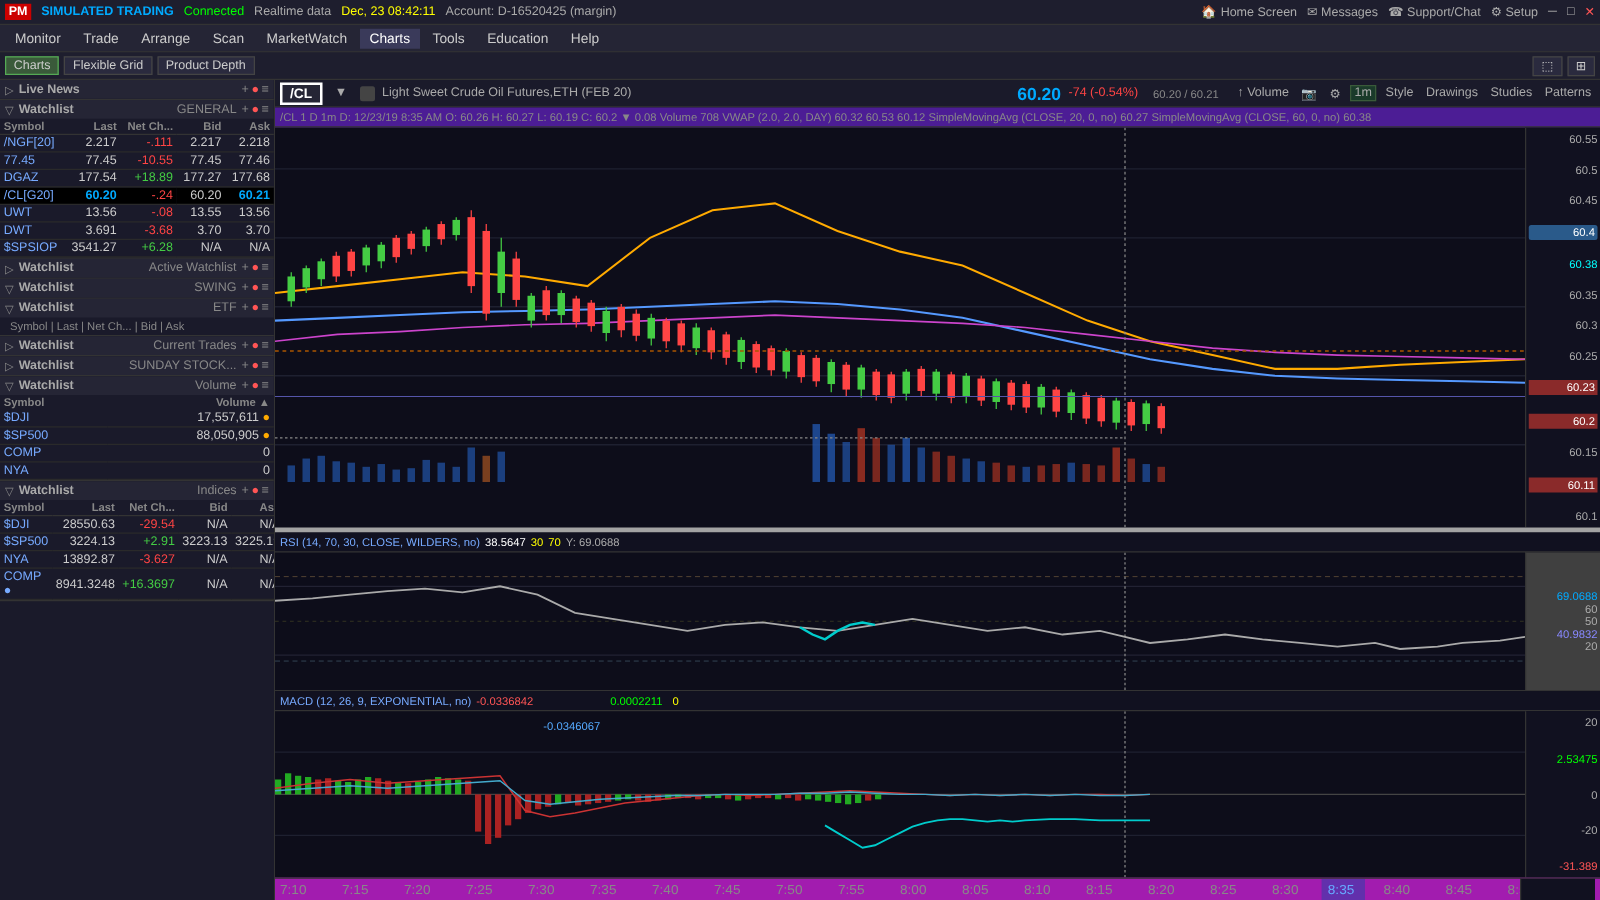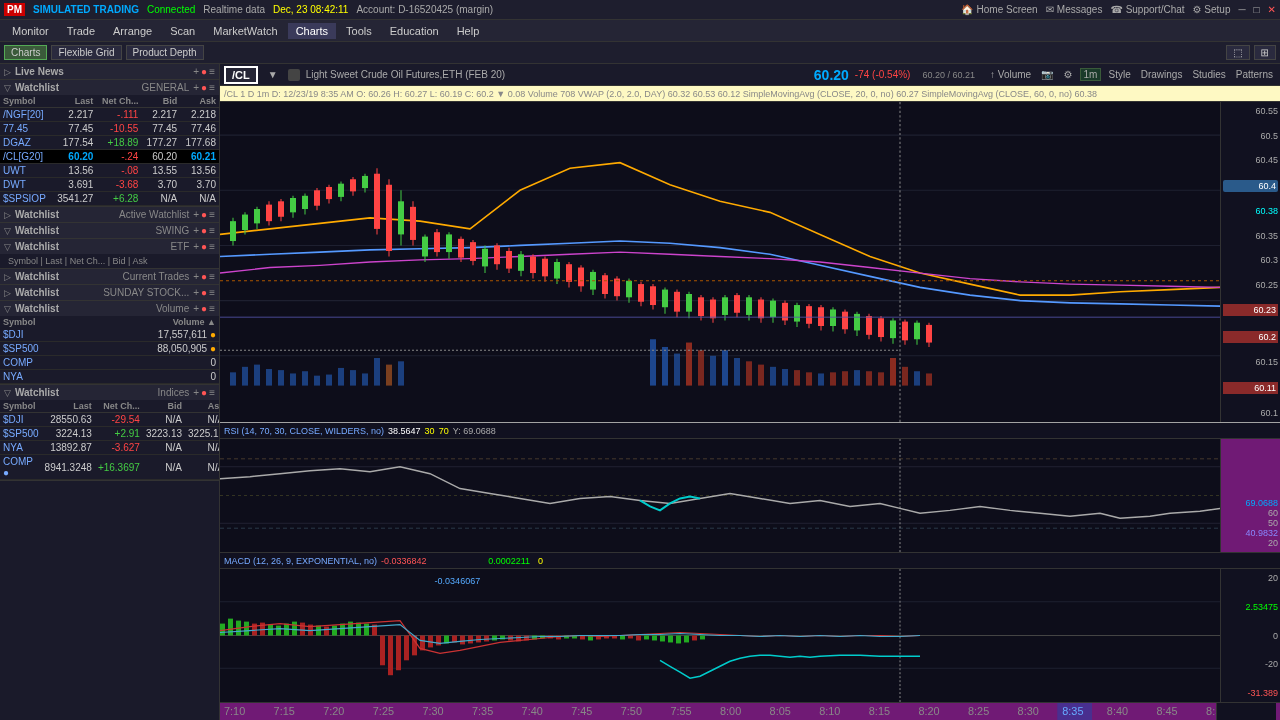--- a/index.html
+++ b/index.html
@@ -61,49 +61,49 @@
     
     .chart-header { background: #1a1a2a; border-bottom: 1px solid #333; padding: 2px 4px; display: flex; align-items: center; gap: 6px; height: 22px; }
     .symbol-box { background: #252535; border: 2px solid #ffffff; padding: 1px 6px; color: #fff; font-size: 11px; font-weight: bold; }
     .symbol-name { color: #aaa; font-size: 10px; flex: 1; }
     .price-main { color: #0af; font-size: 14px; font-weight: bold; }
     .price-change { font-size: 10px; }
     .chart-tools { display: flex; gap: 4px; align-items: center; margin-left: auto; }
     .chart-tools span { color: #aaa; font-size: 10px; cursor: pointer; padding: 0 3px; }
 
     
-    .chart-info { background: #fef9c3; border-bottom: 1px solid #333; padding: 1px 4px; font-size: 9px; color: #888; height: 16px; display: flex; align-items: center; }
+    .chart-info { background: #4c1d95; border-bottom: 1px solid #333; padding: 1px 4px; font-size: 9px; color: #888; height: 16px; display: flex; align-items: center; }
 
     
     .chart-canvas { flex: 1; position: relative; overflow: hidden; }
     .price-axis { position: absolute; right: 0; top: 0; bottom: 0; width: 60px; background: #111120; border-left: 1px solid #333; display: flex; flex-direction: column; justify-content: space-between; padding: 4px 2px; }
     .price-label { font-size: 9px; color: #aaa; text-align: right; }
     .price-label.highlight { background: #2a5a8a; color: #fff; padding: 1px 2px; border-radius: 2px; font-size: 9px; }
     .price-label.red-hl { background: #8a2a2a; color: #fff; padding: 1px 2px; }
 
     
     .chart-svg { position: absolute; left: 0; top: 0; width: calc(100% - 60px); height: 100%; }
 
     
-    .rsi-section { height: 130px; border-top: 1px solid #a3a3a3; position: relative; }
+    .rsi-section { height: 130px; border-top: 4px solid #a3a3a3; position: relative; }
     .indicator-header { background: #111120; border-bottom: 1px solid #333; padding: 1px 4px; font-size: 9px; color: #888; height: 16px; display: flex; align-items: center; }
     .indicator-header .ind-name { color: #7af; margin-right: 4px; }
     .indicator-header .ind-val { color: #fff; margin-right: 4px; }
     .rsi-chart { position: relative; width: 100%; height: calc(100% - 16px); }
     .rsi-svg { position: absolute; left: 0; top: 0; width: calc(100% - 60px); height: 100%; }
-    .rsi-axis { position: absolute; right: 0; top: 0; width: 60px; height: 100%; background: #701a75; border-left: 1px solid #333; display: flex; flex-direction: column; justify-content: flex-end; padding: 4px 2px; }
+    .rsi-axis { position: absolute; right: 0; top: 0; width: 60px; height: 100%; background: #404040; border-left: 1px solid #333; display: flex; flex-direction: column; justify-content: center; padding: 4px 2px; }
 
     
     .macd-section { height: 150px; border-top: 1px solid #333; position: relative; }
     .macd-chart { position: relative; width: 100%; height: calc(100% - 16px); }
     .macd-svg { position: absolute; left: 0; top: 0; width: calc(100% - 60px); height: 100%; }
     .macd-axis { position: absolute; right: 0; top: 0; width: 60px; height: 100%; background: #111120; border-left: 1px solid #333; display: flex; flex-direction: column; justify-content: space-between; padding: 4px 2px; }
 
     
-    .time-axis { background: #701a75; height: 18px; border-top: 1px solid #333; display: flex; align-items: center; padding: 0 4px; position: relative; }
+    .time-axis { background: #a21caf; height: 18px; border-top: 1px solid #333; display: flex; align-items: center; padding: 0 4px; position: relative; }
     .time-axis-svg { width: calc(100% - 60px); height: 100%; }
 
     .indicator-header .ind-level { color: #ff0; margin-right: 4px; }
 
     .chart-timeframe { background: #1a3a2a; border: 1px solid #3a5a3a; color: #0f0; padding: 1px 4px; font-size: 10px; }
 
     
     #sidebar::-webkit-scrollbar { width: 4px; }
     #sidebar::-webkit-scrollbar-thumb { background: #444; }
   </style>

